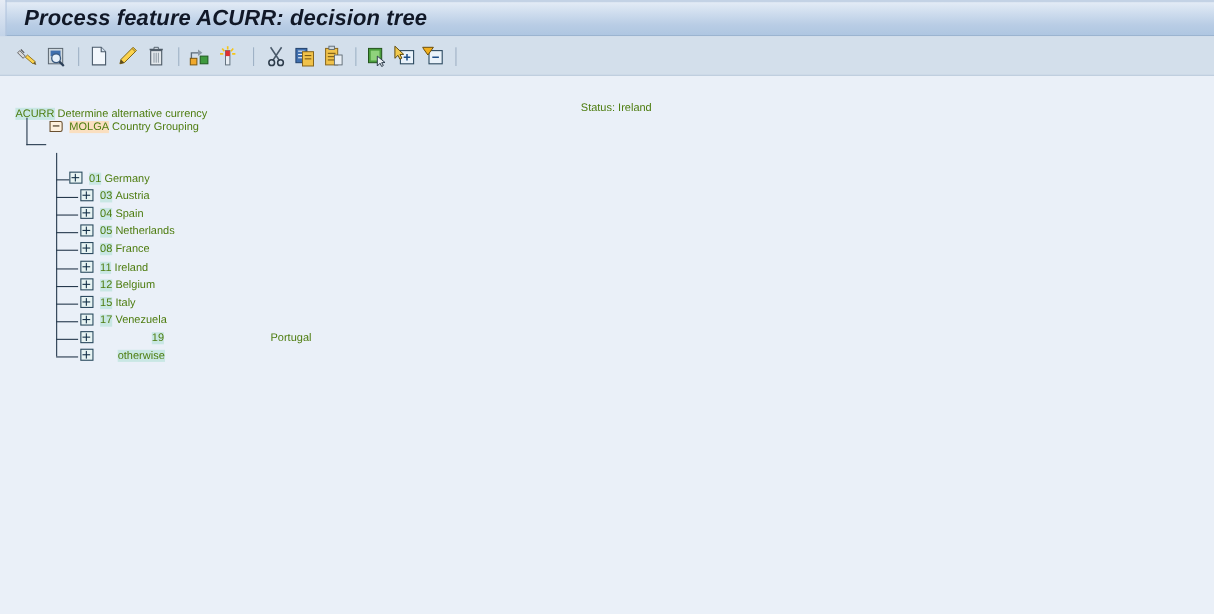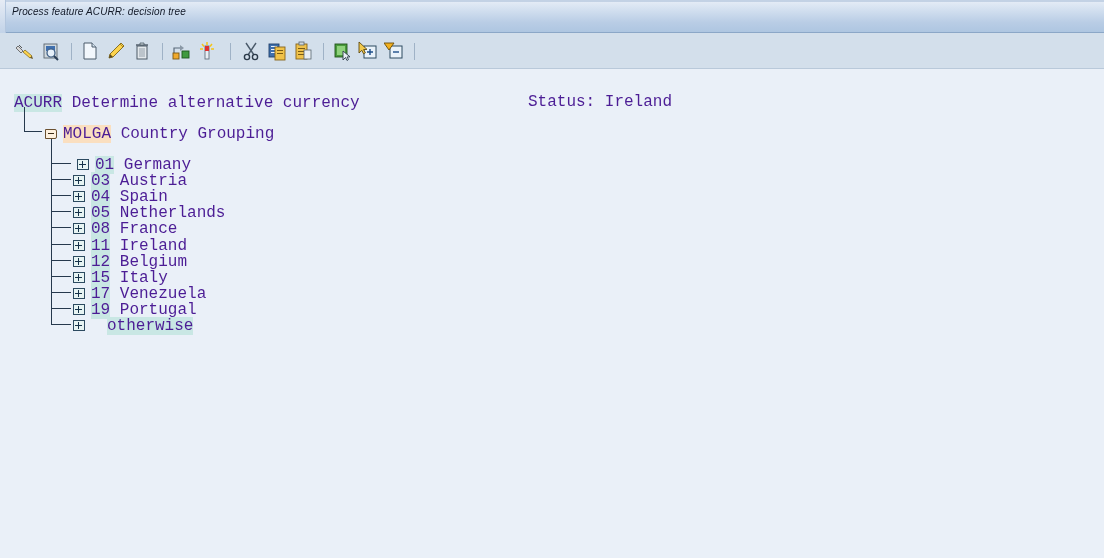--- a/index.html
+++ b/index.html
@@ -19,23 +19,23 @@
     position:absolute;left:0;top:0;width:1104px;height:33px;
     background:linear-gradient(to bottom,#e8eef7 0%,#dbe6f3 18%,#b9cde5 70%,#aec6e1 100%);
     border-bottom:1px solid #8ba7c7;
     box-sizing:border-box;
   }
   .titlebar:before{
     content:"";position:absolute;left:0;top:0;width:1104px;height:2px;
     background:#c3d2e5;
   }
   .title-text{
-    position:absolute;left:12px;top:6px;
+    position:absolute;left:22px;top:6px;
     font-family:"Liberation Sans",sans-serif;
-    font-size:10px;font-weight:normal;font-style:italic;
+    font-size:20px;font-weight:bold;font-style:italic;
     color:#111827;white-space:nowrap;letter-spacing:0.1px;
   }
   .title-left-edge{
     position:absolute;left:0;top:0;width:6px;height:33px;
     background:linear-gradient(to bottom,#e6ecf5,#c2d3e8);
     border-right:1px solid #b3c6de;
     box-sizing:border-box;
   }
   
   .toolbar{
@@ -64,34 +64,34 @@
     white-space:nowrap;
     letter-spacing:0px;
     pointer-events:none;
   }
   
   .content{
     position:absolute;left:0;top:69px;width:1104px;height:489px;
     background:#eaf0f8;
   }
   .mono{
-    font-family:Liberation Mono, monospace;
-    font-size:16px;
-    color:#4c1d95;
+    font-family:Liberation Sans, sans-serif;
+    font-size:10px;
+    color:#4d7c0f;
     white-space:pre;
   }
   
   .root-row{position:absolute;left:14px;top:24px;}
   .hl-cyan{background:#c9e7e4;}
   .hl-peach{background:#fadfc0;}
   .status{
     position:absolute;left:528px;top:24px;
   }
   
-  .molga-row{position:absolute;left:44px;top:56px;display:flex;align-items:center;}
+  .molga-row{position:absolute;left:44px;top:40px;display:flex;align-items:center;}
   .node-icon{
     width:14px;height:12px;
     position:relative;display:inline-block;
     margin-right:5px;
     flex:none;
   }
   .folder-open{
     width:14px;height:12px;
     background:#fadfc0;
     position:relative;
@@ -288,21 +288,21 @@
       </span>
       <span class="mono hl-peach">MOLGA</span>
         <span class="mono"> </span>
         <span class="mono">Country Grouping</span>
     </div>
 
     <div class="tline" id="spine" style="left: 51px; top: 70px; width: 1px; height: 185px;"></div>
 
     <div id="children-host">
         <div class="tline" style="left: 51px; top: 94px; width: 20px; height: 1px;"></div>
-        <div class="child" style="left: 76px; top: 87px;">
+        <div class="child" style="left: 62px; top: 87px;">
           <span class="node-icon"><span class="plus-box"><span class="pv"></span><span class="ph"></span></span></span>
           <span class="mono hl-cyan code">01</span>
           <span class="mono"> </span>
           <span class="mono">Germany</span>
         </div>
         <div class="tline" style="left: 51px; top: 110px; width: 20px; height: 1px;"></div>
         <div class="child" style="left: 72px; top: 103px;">
           <span class="node-icon"><span class="plus-box"><span class="pv"></span><span class="ph"></span></span></span>
           <span class="mono hl-cyan code">03</span>
           <span class="mono"> </span>
@@ -351,21 +351,21 @@
           <span class="mono">Italy</span>
         </div>
         <div class="tline" style="left: 51px; top: 223px; width: 20px; height: 1px;"></div>
         <div class="child" style="left: 72px; top: 216px;">
           <span class="node-icon"><span class="plus-box"><span class="pv"></span><span class="ph"></span></span></span>
           <span class="mono hl-cyan code">17</span>
           <span class="mono"> </span>
           <span class="mono">Venezuela</span>
         </div>
         <div class="tline" style="left: 51px; top: 239px; width: 20px; height: 1px;"></div>
-        <div class="child" style="left: 72px; top: 232px;">
+        <div class="child" style="left: 72px; top: 232px; gap: 47px;">
           <span class="node-icon"><span class="plus-box"><span class="pv"></span><span class="ph"></span></span></span>
           <span class="mono hl-cyan code">19</span>
           <span class="mono"> </span>
           <span class="mono">Portugal</span>
         </div>
         <div class="tline" style="left: 51px; top: 255px; width: 20px; height: 1px;"></div>
         <div class="child" style="left: 72px; top: 248px; gap: 16px;">
           <span class="node-icon"><span class="plus-box"><span class="pv"></span><span class="ph"></span></span></span>
           <span class="mono hl-cyan code">otherwise</span>
         </div>

